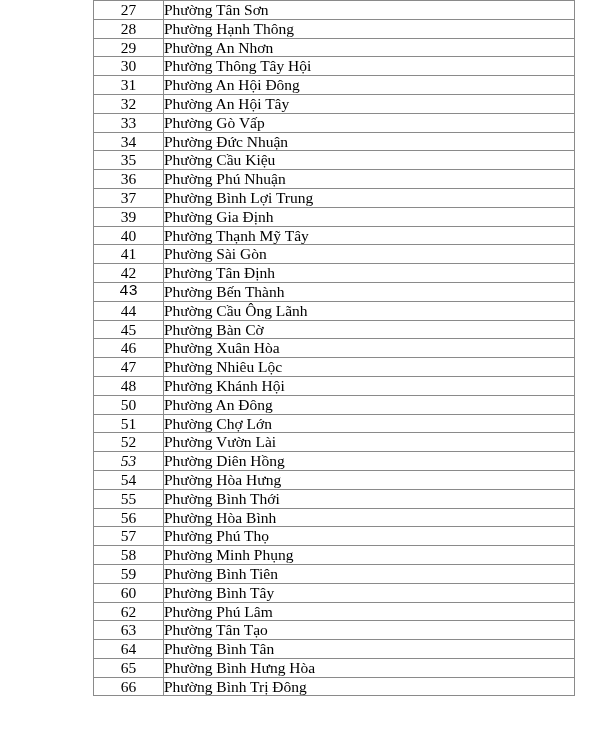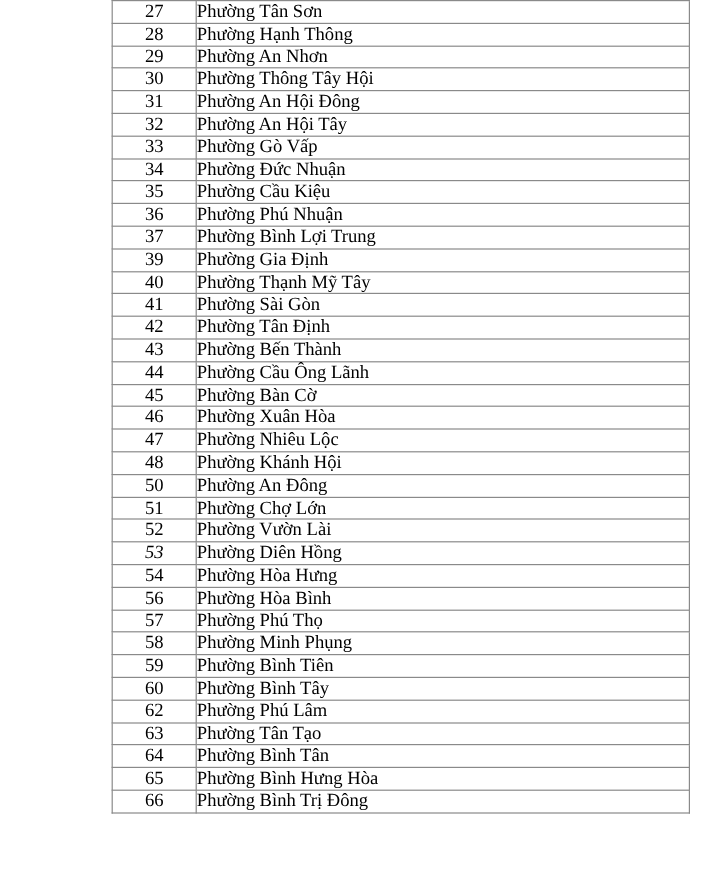--- a/index.html
+++ b/index.html
@@ -138,21 +138,21 @@
           </tr>
           <tr>
             <td class="cell-no" style="border-color: rgb(138, 138, 138);">41</td>
             <td class="cell-name" style="border-color: rgb(138, 138, 138);">Phường Sài Gòn</td>
           </tr>
           <tr>
             <td class="cell-no" style="border-color: rgb(138, 138, 138);">42</td>
             <td class="cell-name" style="border-color: rgb(138, 138, 138);">Phường Tân Định</td>
           </tr>
           <tr>
-            <td class="cell-no" style="border-color: rgb(138, 138, 138);">43</td>
+            <td class="cell-no" style="border-color: rgb(138, 138, 138); font-family: Liberation Mono, monospace;">43</td>
             <td class="cell-name" style="border-color: rgb(138, 138, 138);">Phường Bến Thành</td>
           </tr>
           <tr>
             <td class="cell-no" style="border-color: rgb(138, 138, 138);">44</td>
             <td class="cell-name" style="border-color: rgb(138, 138, 138);">Phường Cầu Ông Lãnh</td>
           </tr>
           <tr>
             <td class="cell-no" style="border-color: rgb(138, 138, 138);">45</td>
             <td class="cell-name" style="border-color: rgb(138, 138, 138);">Phường Bàn Cờ</td>
           </tr>
@@ -180,20 +180,24 @@
             <td class="cell-no" style="border-color: rgb(138, 138, 138);">52</td>
             <td class="cell-name" style="border-color: rgb(138, 138, 138);">Phường Vườn Lài</td>
           </tr>
           <tr>
             <td class="cell-no" style="border-color: rgb(138, 138, 138); font-style: italic;">53</td>
             <td class="cell-name" style="border-color: rgb(138, 138, 138);">Phường Diên Hồng</td>
           </tr>
           <tr>
             <td class="cell-no" style="border-color: rgb(138, 138, 138);">54</td>
             <td class="cell-name" style="border-color: rgb(138, 138, 138);">Phường Hòa Hưng</td>
+          </tr>
+          <tr>
+            <td class="cell-no" style="border-color: rgb(138, 138, 138);">55</td>
+            <td class="cell-name" style="border-color: rgb(138, 138, 138);">Phường Bình Thới</td>
           </tr>
           <tr>
             <td class="cell-no" style="border-color: rgb(138, 138, 138);">56</td>
             <td class="cell-name" style="border-color: rgb(138, 138, 138);">Phường Hòa Bình</td>
           </tr>
           <tr>
             <td class="cell-no" style="border-color: rgb(138, 138, 138);">57</td>
             <td class="cell-name" style="border-color: rgb(138, 138, 138);">Phường Phú Thọ</td>
           </tr>
           <tr>

